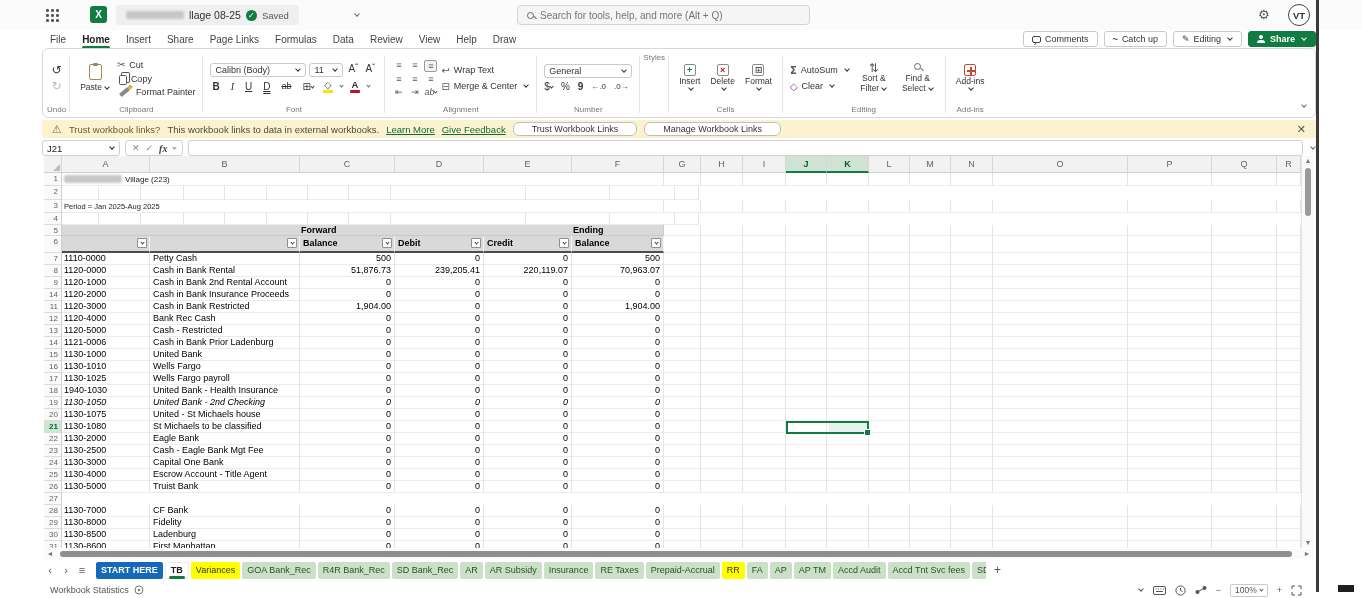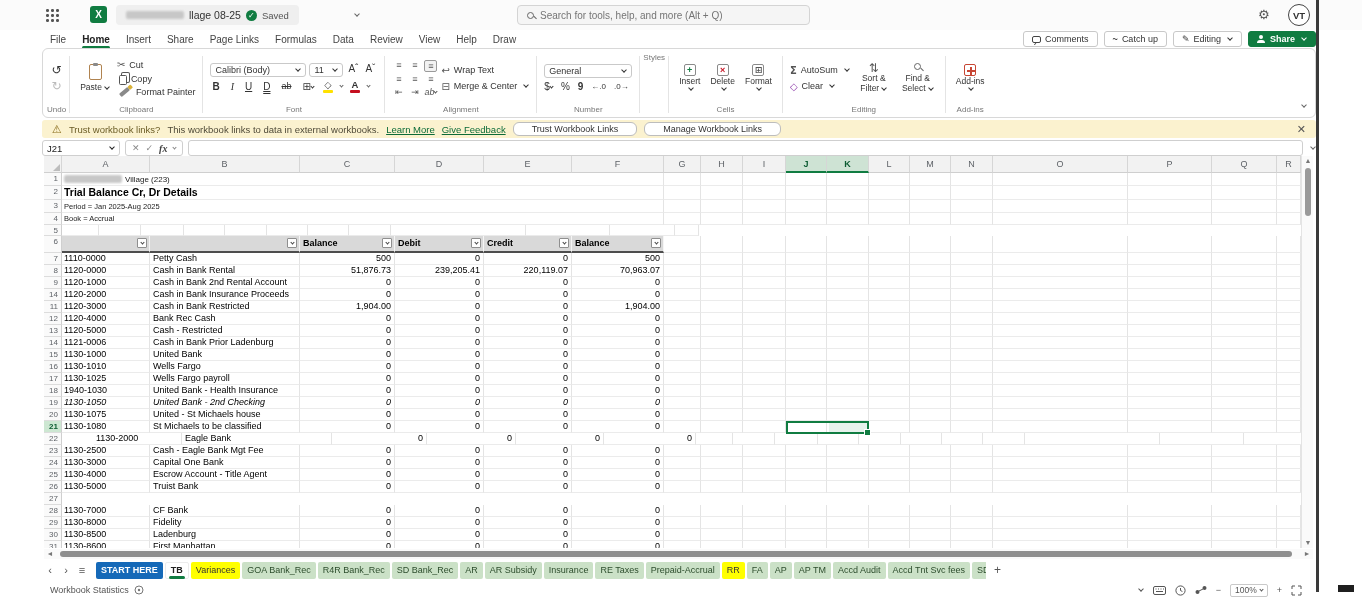--- a/index.html
+++ b/index.html
@@ -453,23 +453,20 @@
         <div class="gcell" style="width: 41px;"></div>
         <div class="gcell" style="width: 41px;"></div>
         <div class="gcell" style="width: 42px;"></div>
         <div class="gcell" style="width: 135px;"></div>
         <div class="gcell" style="width: 84px;"></div>
         <div class="gcell" style="width: 65px;"></div>
         <div class="gcell" style="width: 24px;"></div>
       </div>
       <div class="grow" style="height: 14px;">
         <div class="gcell rowhdr" style="width: 18px;">2</div>
-        <div class="gcell wide mt2" style="width: 602px;">
-          <span>Trial Balance Cr, Dr Details</span>
-        </div>
         <div class="gcell" style="width: 37px;"></div>
         <div class="gcell" style="width: 42px;"></div>
         <div class="gcell" style="width: 43px;"></div>
         <div class="gcell" style="width: 41px;"></div>
         <div class="gcell" style="width: 42px;"></div>
         <div class="gcell" style="width: 41px;"></div>
         <div class="gcell" style="width: 41px;"></div>
         <div class="gcell" style="width: 42px;"></div>
         <div class="gcell" style="width: 135px;"></div>
         <div class="gcell" style="width: 84px;"></div>
@@ -489,38 +486,39 @@
         <div class="gcell" style="width: 41px;"></div>
         <div class="gcell" style="width: 41px;"></div>
         <div class="gcell" style="width: 42px;"></div>
         <div class="gcell" style="width: 135px;"></div>
         <div class="gcell" style="width: 84px;"></div>
         <div class="gcell" style="width: 65px;"></div>
         <div class="gcell" style="width: 24px;"></div>
       </div>
       <div class="grow" style="height: 12px;">
         <div class="gcell rowhdr" style="width: 18px;">4</div>
-        <div class="gcell wide mt4" style="width: 602px;">
-          <span>Book = Accrual</span>
-        </div>
         <div class="gcell" style="width: 37px;"></div>
         <div class="gcell" style="width: 42px;"></div>
         <div class="gcell" style="width: 43px;"></div>
         <div class="gcell" style="width: 41px;"></div>
         <div class="gcell" style="width: 42px;"></div>
         <div class="gcell" style="width: 41px;"></div>
         <div class="gcell" style="width: 41px;"></div>
         <div class="gcell" style="width: 42px;"></div>
         <div class="gcell" style="width: 135px;"></div>
         <div class="gcell" style="width: 84px;"></div>
         <div class="gcell" style="width: 65px;"></div>
         <div class="gcell" style="width: 24px;"></div>
       </div>
       <div class="grow" style="height: 11px;">
         <div class="gcell rowhdr" style="width: 18px;">5</div>
+        <div class="gcell band" style="width: 602px;">
+          <span class="bandlab f">Forward</span>
+          <span class="bandlab e">Ending</span>
+        </div>
         <div class="gcell" style="width: 37px;"></div>
         <div class="gcell" style="width: 42px;"></div>
         <div class="gcell" style="width: 43px;"></div>
         <div class="gcell" style="width: 41px;"></div>
         <div class="gcell" style="width: 42px;"></div>
         <div class="gcell" style="width: 41px;"></div>
         <div class="gcell" style="width: 41px;"></div>
         <div class="gcell" style="width: 42px;"></div>
         <div class="gcell" style="width: 135px;"></div>
         <div class="gcell" style="width: 84px;"></div>
@@ -870,21 +868,21 @@
         <div class="gcell" style="width: 41px;"></div>
         <div class="gcell" style="width: 41px;"></div>
         <div class="gcell" style="width: 42px;"></div>
         <div class="gcell" style="width: 135px;"></div>
         <div class="gcell" style="width: 84px;"></div>
         <div class="gcell" style="width: 65px;"></div>
         <div class="gcell" style="width: 24px;"></div>
       </div>
       <div class="grow" style="height: 12px;">
         <div class="gcell rowhdr" style="width: 18px;">22</div>
-        <div class="gcell ca" style="width: 88px; margin-left: 32px;">1130-2000</div>
+        <div class="gcell ca" style="width: 88px;">1130-2000</div>
         <div class="gcell cb" style="width: 150px;">Eagle Bank</div>
         <div class="gcell cn" style="width: 95px;">0</div>
         <div class="gcell cn" style="width: 89px;">0</div>
         <div class="gcell cn" style="width: 88px;">0</div>
         <div class="gcell cn" style="width: 92px;">0</div>
         <div class="gcell" style="width: 37px;"></div>
         <div class="gcell" style="width: 42px;"></div>
         <div class="gcell" style="width: 43px;"></div>
         <div class="gcell" style="width: 41px;"></div>
         <div class="gcell" style="width: 42px;"></div>

